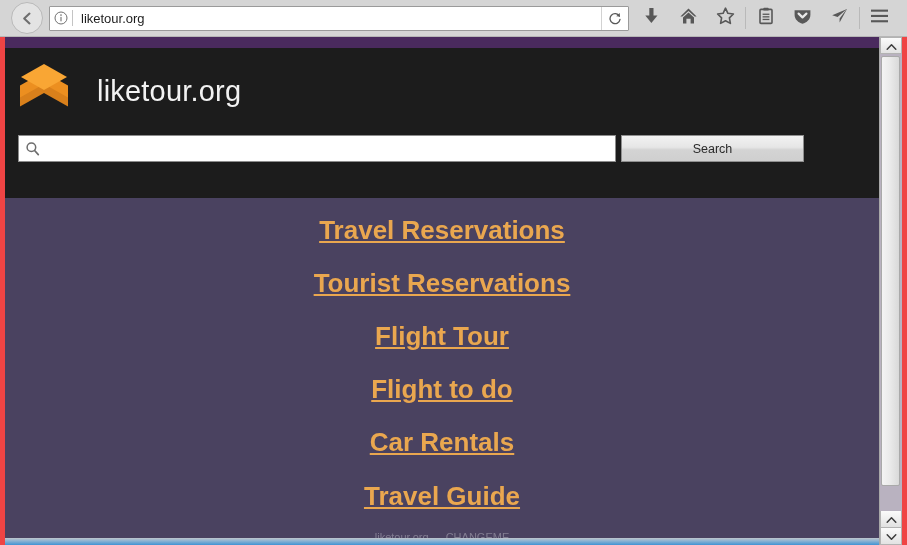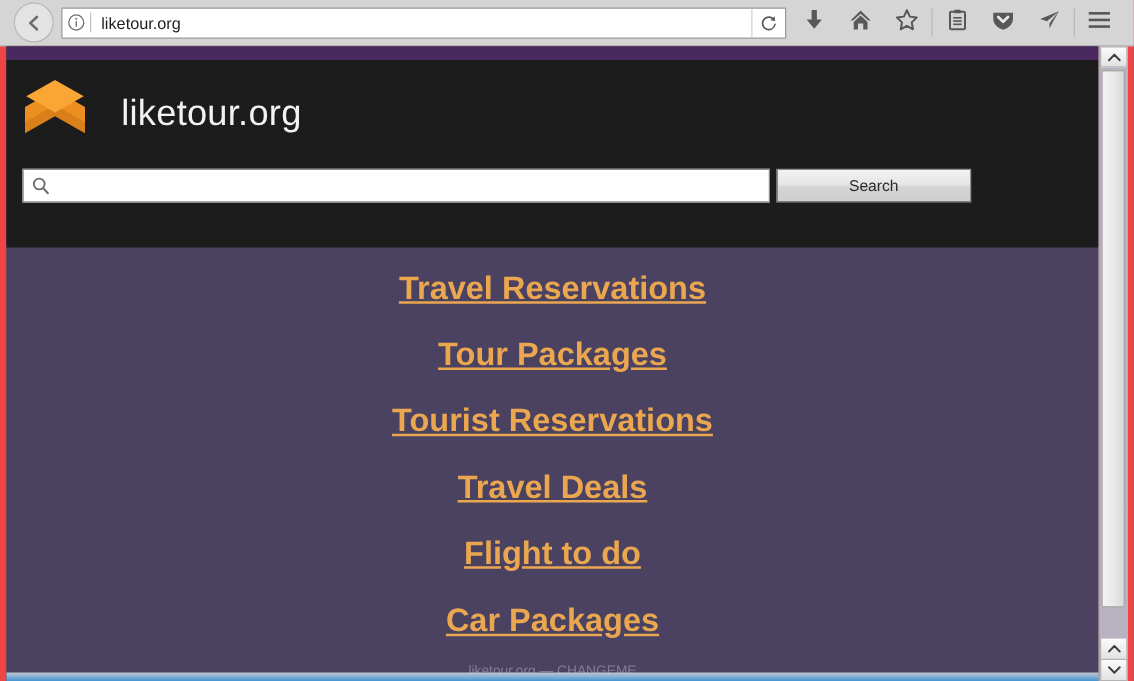--- a/index.html
+++ b/index.html
@@ -184,21 +184,21 @@
     outline: none;
     flex: 1 1 auto;
     font-size: 13px;
     height: 23px;
     font-family: "Liberation Sans", sans-serif;
     color: #222;
     background: transparent;
     padding: 0;
   }
   #search-button {
-    width: 156px;
+    width: 183px;
     height: 27px;
     margin-left: 5px;
     background: linear-gradient(to bottom, #f2f2f2 0%, #e6e6e6 45%, #d4d4d4 55%, #cfcfcf 100%);
     border: 1px solid #8f8f8f;
     box-sizing: border-box;
     font-family: "Liberation Sans", sans-serif;
     font-size: 12.5px;
     color: #2b2b2b;
     cursor: pointer;
     flex: 0 0 auto;
@@ -427,25 +427,24 @@
             </svg>
           </span>
           <input id="search-input" type="text" value="" placeholder="" style="">
         </div>
         <button id="search-button">Search</button>
       </div>
     </div>
 
     <div id="link-list">
       <a href="#" class="site-link">Travel Reservations</a>
-      <a href="#" class="site-link">Tour Packages</a>
       <a href="#" class="site-link">Tourist Reservations</a>
-      <a href="#" class="site-link">Travel Deals</a>
+      <a href="#" class="site-link">Flight Tour</a>
       <a href="#" class="site-link">Flight to do</a>
-      <a href="#" class="site-link">Car Packages</a>
+      <a href="#" class="site-link">Car Rentals</a>
       <a href="#" class="site-link">Travel Guide</a>
     </div>
 
     <div id="overlay-ghost">liketour.org — CHANGEME</div>
     <div id="overlay-strip"></div>
   </div>
 
   <div id="page-scrollbar">
     <div class="sb-arrow" id="sb-arrow-top">
       <span>

